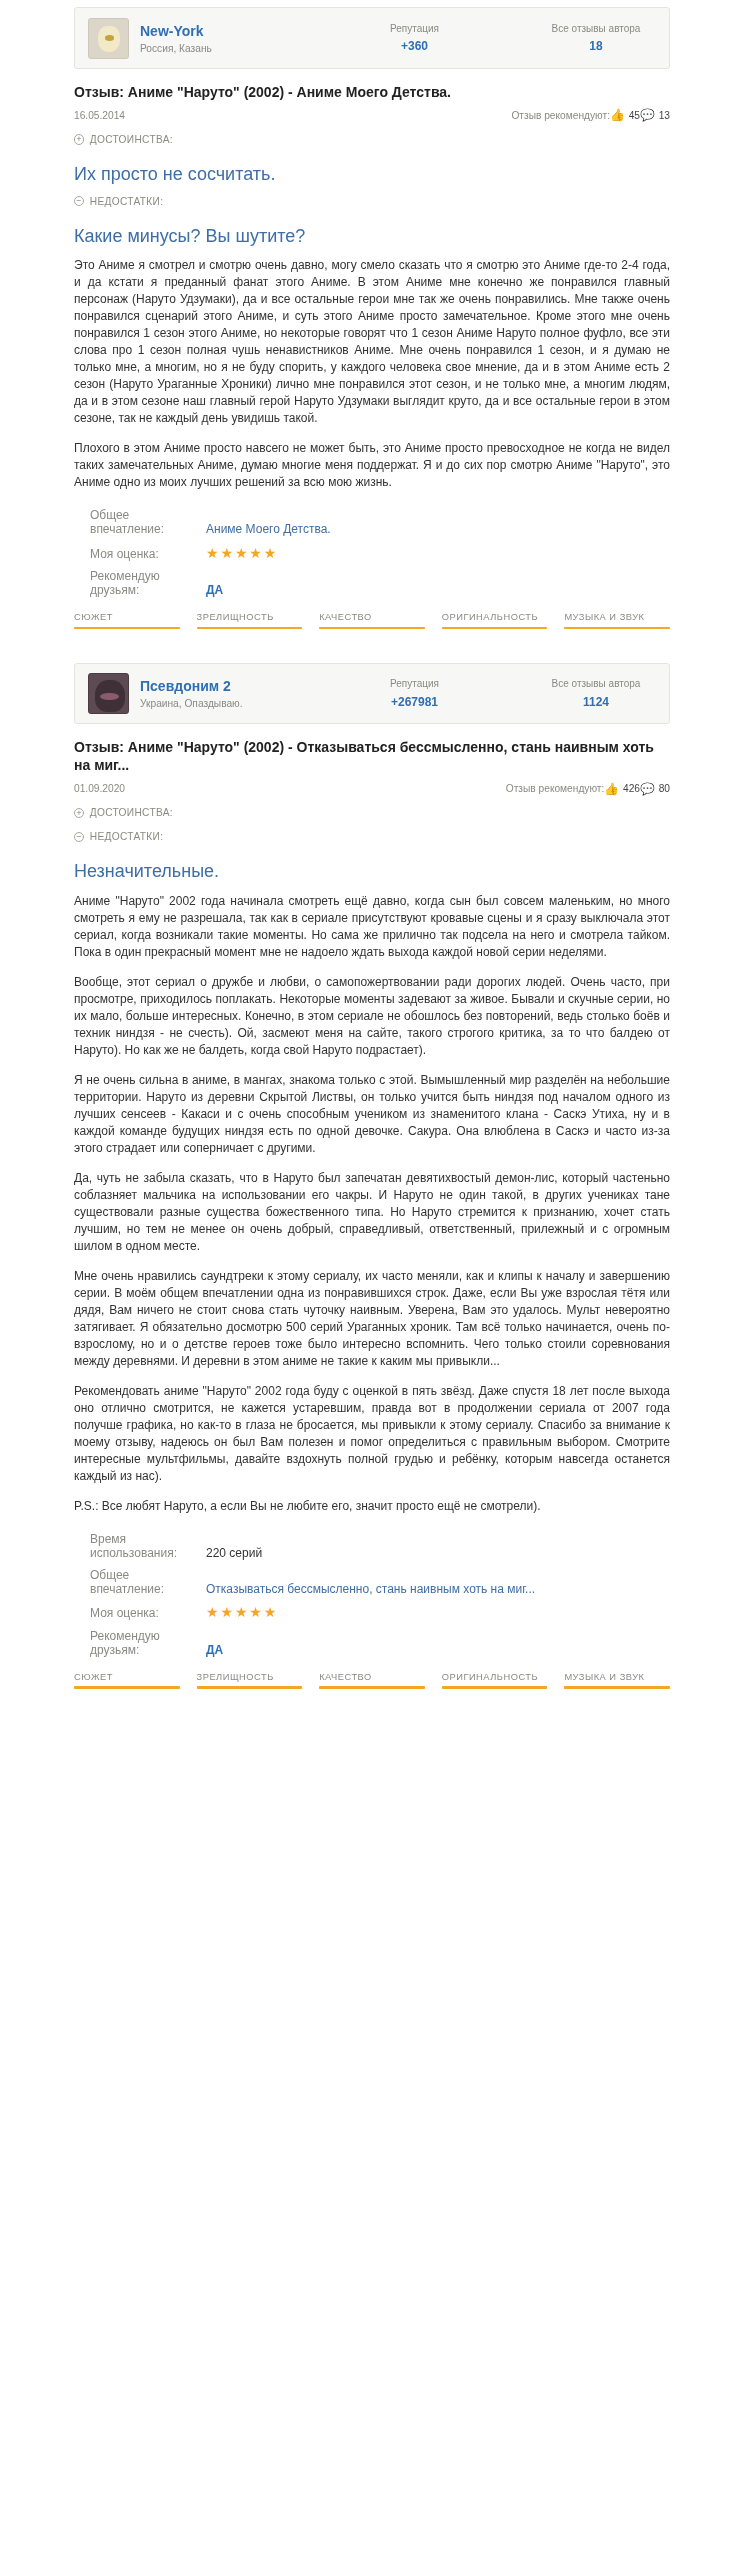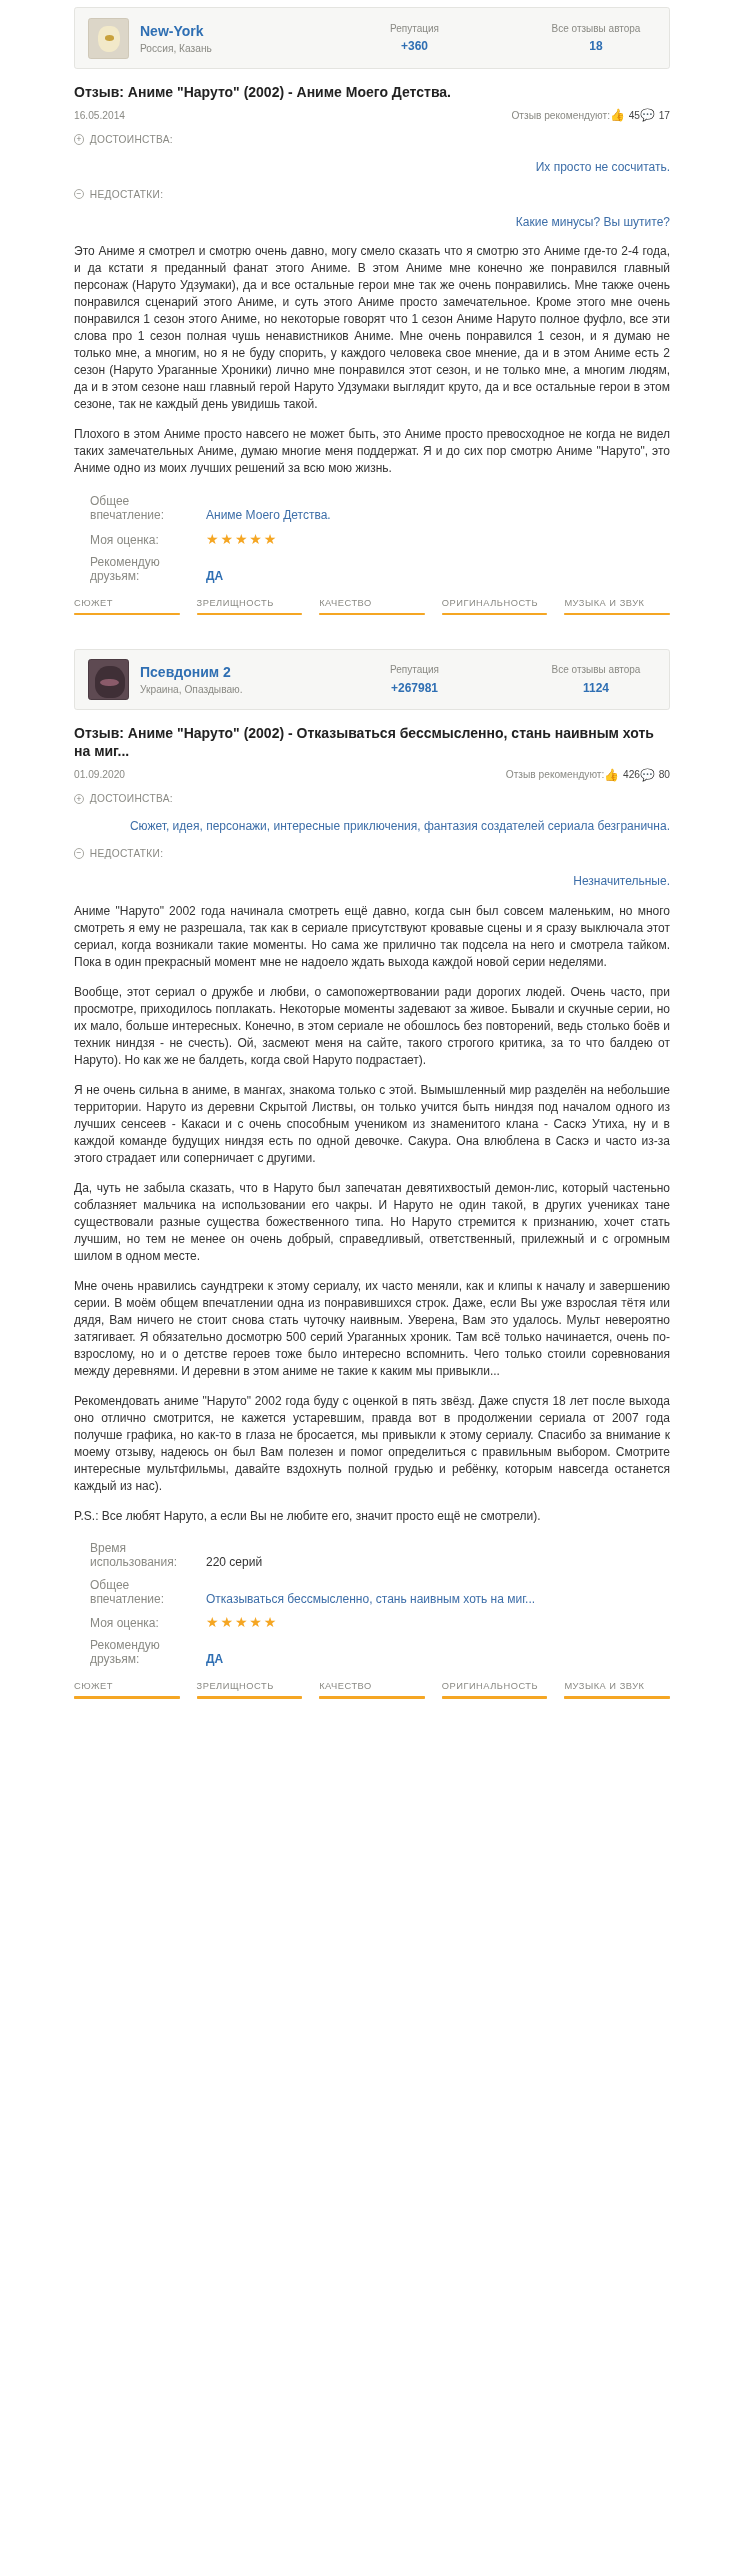--- a/index.html
+++ b/index.html
@@ -114,24 +114,23 @@
   }
   .circ {
     width: 10.2px; height: 10.2px; border-radius: 50%;
     border: 0.9px solid #a9a9a3; color:#7d7d77;
     font-size: 8.4px; line-height: 8.4px; text-align: center;
     display:inline-block;
   }
   .circ.minus { line-height: 7.4px; }
   .sect-body {
     color: #3d6ea8;
-    margin-top: 14px;
+    margin-top: 21px;
     line-height: 16.7px;
-    font-size: 12px;
-    text-align: right;
+    font-size: 18px;
   }
   .body-text {
     margin-top: 13px;
     line-height: 17px;
     color: #333;
     text-align: justify;
     font-size: 12px;
   }
   .body-text p { margin: 0 0 13px 0; }
   .body-text p:last-child { margin-bottom: 0; }
@@ -210,21 +209,21 @@
     <div class="review-date-row">
       <div class="review-date">16.05.2014</div>
       <div class="recommend-block">
         <span>Отзыв рекомендуют:</span>
         <span class="thumb">
           <span class="glyph">👍</span>
           <span class="count">45</span>
         </span>
         <span class="thumb">
           <span class="glyph">💬</span>
-          <span class="count">17</span>
+          <span class="count">13</span>
         </span>
       </div>
     </div>
 
     <div class="sect">
       <div class="sect-head">
         <span class="circ">+</span>
         <span>ДОСТОИНСТВА:</span>
       </div>
       <div class="sect-body">Их просто не сосчитать.</div>
@@ -331,21 +330,20 @@
           <span class="count">80</span>
         </span>
       </div>
     </div>
 
     <div class="sect">
       <div class="sect-head">
         <span class="circ">+</span>
         <span>ДОСТОИНСТВА:</span>
       </div>
-      <div class="sect-body">Сюжет, идея, персонажи, интересные приключения, фантазия создателей сериала безгранична.</div>
     </div>
 
     <div class="sect">
       <div class="sect-head">
         <span class="circ minus">−</span>
         <span>НЕДОСТАТКИ:</span>
       </div>
       <div class="sect-body">Незначительные.</div>
     </div>
 

